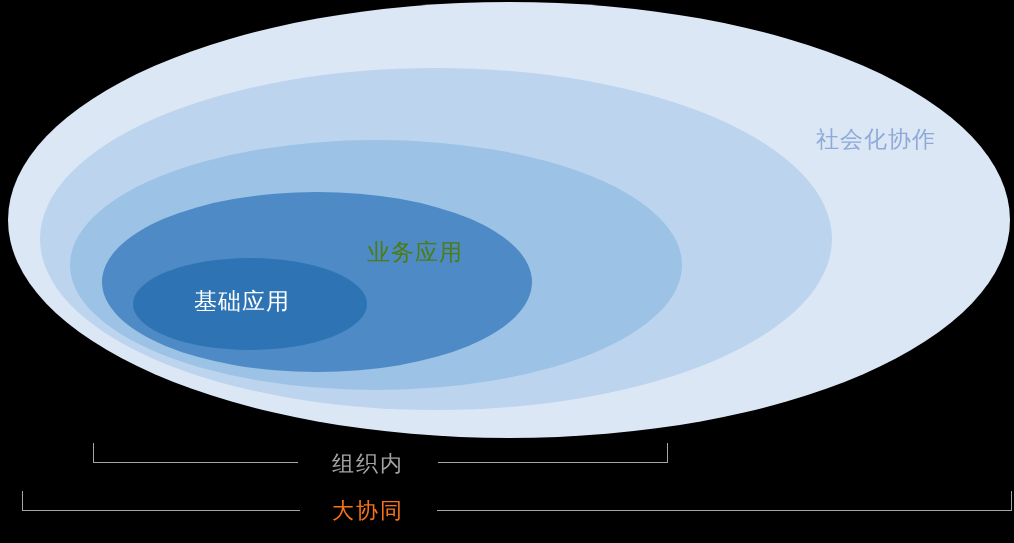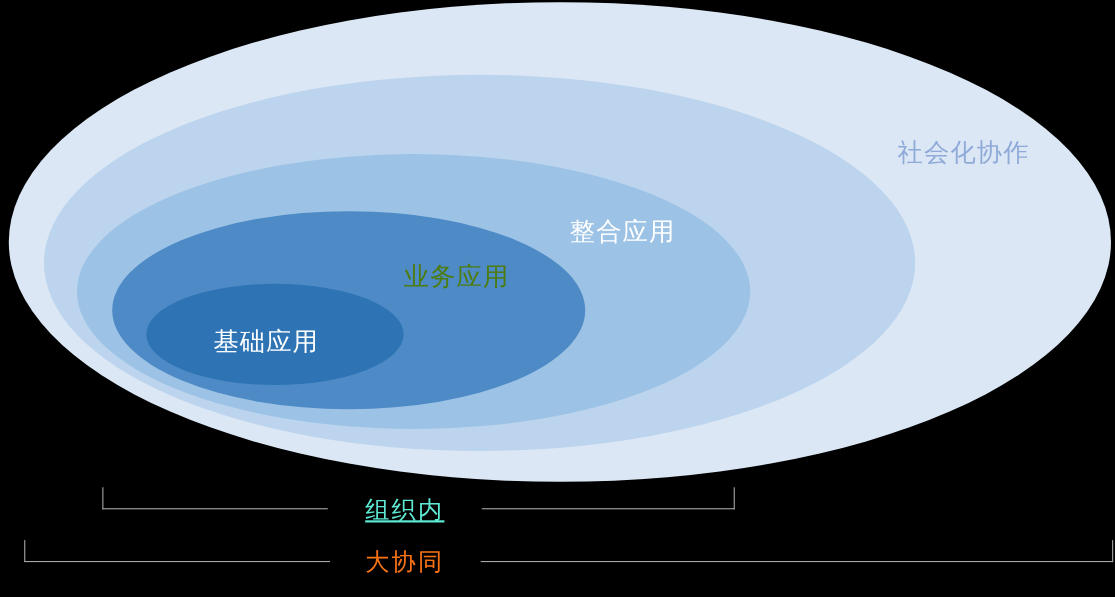--- a/index.html
+++ b/index.html
@@ -68,25 +68,24 @@
 
 <div id="canvas">
 
   <div class="ellipse ring-1" style="background: rgb(219, 231, 245);"></div>
   <div class="ellipse ring-2" style="background: rgb(188, 212, 237);"></div>
   <div class="ellipse ring-3" style="background: rgb(156, 194, 229);"></div>
   <div class="ellipse ring-4" style="background: rgb(77, 138, 198);"></div>
   <div class="ellipse ring-5" style="background: rgb(46, 116, 181);"></div>
 
   <span class="ring-label lbl-1" style="color: rgb(143, 170, 216);">社会化协作</span>
-  <span class="ring-label lbl-3" style="color: rgb(255, 255, 255);">整合应用</span>
   <span class="ring-label lbl-4" style="color: #4d7c0f;">业务应用</span>
-  <span class="ring-label lbl-5" style="color: rgb(255, 255, 255); margin-top: 10px;">基础应用</span>
+  <span class="ring-label lbl-5" style="color: rgb(255, 255, 255);">基础应用</span>
 
   <div class="bracket-seg seg-left b1-left" style="border-color: rgb(166, 166, 166);"></div>
   <div class="bracket-seg seg-right b1-right" style="border-color: rgb(166, 166, 166);"></div>
-  <span class="bracket-label bl-1" style="color: #5eead4; text-decoration: underline;">组织内</span>
+  <span class="bracket-label bl-1" style="color: #a3a3a3;">组织内</span>
 
   <div class="bracket-seg seg-left b2-left" style="border-color: rgb(166, 166, 166);"></div>
   <div class="bracket-seg seg-right b2-right" style="border-color: rgb(166, 166, 166);"></div>
   <span class="bracket-label bl-2" style="color: #f97316;">大协同</span>
 
 </div>
 
 </body></html>

